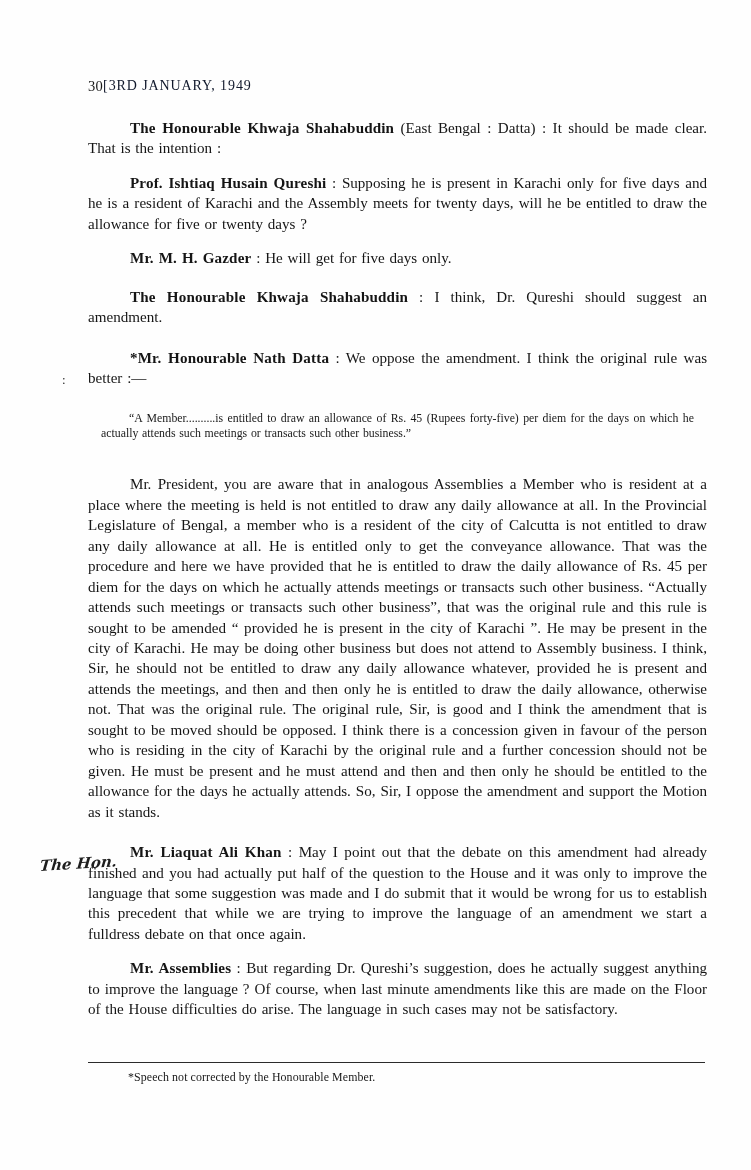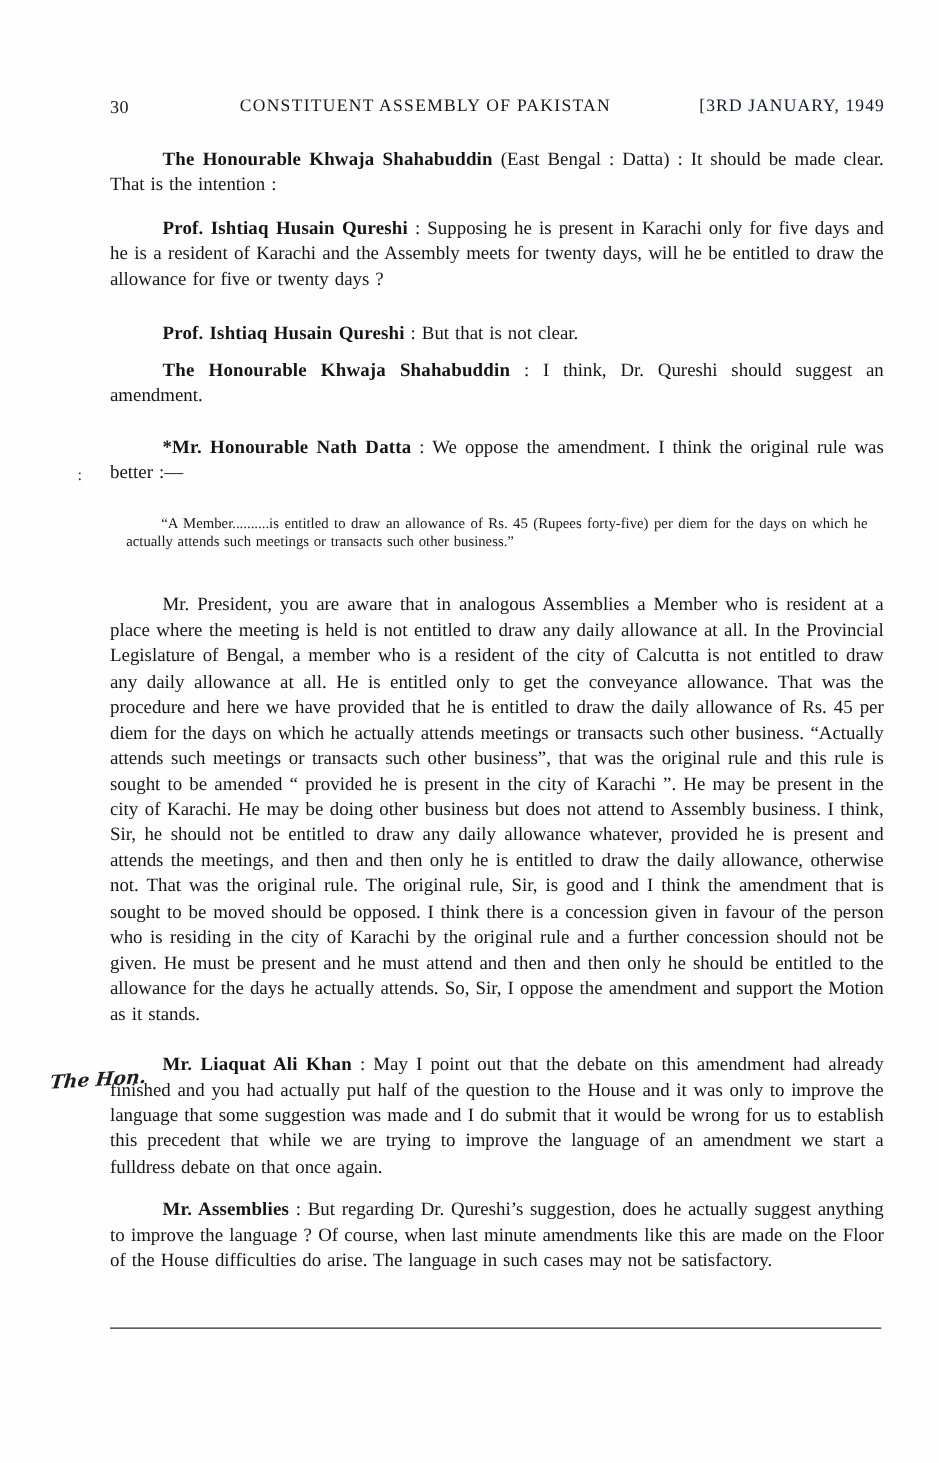--- a/index.html
+++ b/index.html
@@ -131,41 +131,40 @@
     letter-spacing: 0.1px;
   }
 </style>
 </head>
 <body>
 
 <div class="page">
 
   <div class="running-head">
     <span class="folio">30</span>
-    <span class="head-title">CONSTITUENT ASSEMBLY OF PAKISTAN</span>
     <span class="head-date">[3RD JANUARY, 1949</span>
   </div>
 
   <div class="margin-mark">:</div>
   <div class="hand-note">The Hon.</div>
 
   <div class="column">
 
     <p class="body"><span class="speaker">The Honourable Khwaja Shahabuddin</span><span> (East Bengal : Datta) : </span><span>It should be made clear.  That is the intention :</span></p>
 
     <div class="gap-md"></div>
 
     <p class="body"><span class="speaker">Prof. Ishtiaq Husain Qureshi</span><span> : </span><span>Supposing he is present in Karachi only for five days and he is a resident of Karachi and the Assembly meets for twenty days, will he be entitled to draw the allowance for five or twenty days ?</span></p>
 
     <div class="gap-md"></div>
 
+    <p class="body"><span class="speaker">Mr. M. H. Gazder</span><span> : </span><span>He will get for five days only.</span></p>
 
     <div class="gap-sm"></div>
 
-    <p class="body"><span class="speaker">Prof. Ishtiaq Husain Qureshi</span><span> : </span><span>But that is not clear.</span></p>
 
     <div class="gap-sm"></div>
 
     <p class="body"><span class="speaker">The Honourable Khwaja Shahabuddin</span><span> : </span><span>I think, Dr. Qureshi should suggest an amendment.</span></p>
 
     <div class="gap-lg"></div>
 
     <p class="body"><span class="speaker">*Mr. Honourable Nath Datta</span><span> : </span><span>We oppose the amendment.  I think the original rule was better :—</span></p>
 
     <div class="gap-sm"></div>
@@ -180,14 +179,15 @@
 
     <p class="body"><span class="speaker">Mr. Liaquat Ali Khan</span><span> : </span><span>May I point out that the debate on this amendment had already finished and you had actually put half of the question to the House and it was only to improve the language that some suggestion was made and I do submit that it would be wrong for us to establish this precedent that while we are trying to improve the language of an amendment we start a fulldress debate on that once again.</span></p>
 
     <div class="gap-md"></div>
 
     <p class="body"><span class="speaker">Mr. Assemblies</span><span> : </span><span>But regarding Dr. Qureshi’s suggestion, does he actually suggest anything to improve the language ?  Of course, when last minute amendments like this are made on the Floor of the House difficulties do arise.  The language in such cases may not be satisfactory.</span></p>
 
   </div>
 
   <div class="foot-rule"></div>
+  <div class="footnote">*Speech not corrected by the Honourable Member.</div>
 
 </div>
 
 </body></html>

